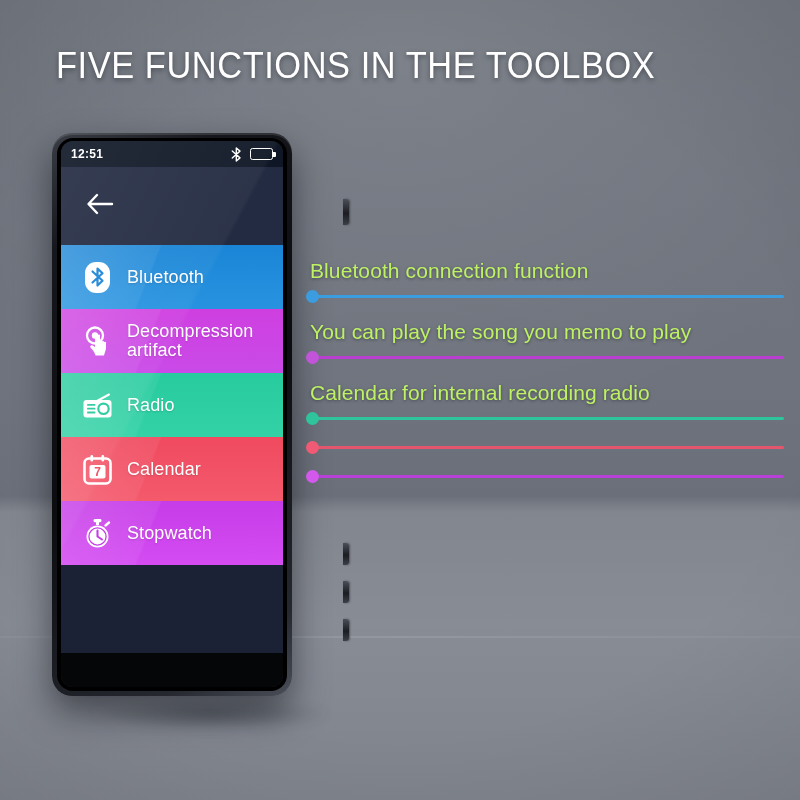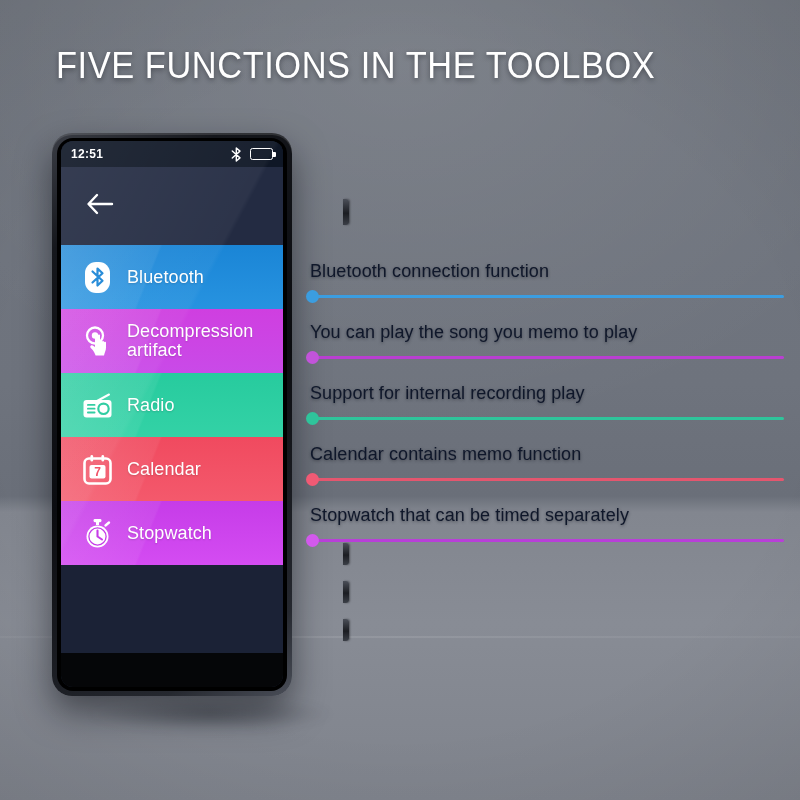--- a/index.html
+++ b/index.html
@@ -117,21 +117,21 @@
   .side-btn{
     position:absolute; left:291px; width:6px; border-radius:0 3px 3px 0;
     background:linear-gradient(180deg,#4b4f58,#1b1d22 55%,#3b3f47);
     box-shadow:1px 0 2px rgba(0,0,0,0.4);
   }
 
   
   #features{ position:absolute; left:306px; top:258px; width:478px; }
   .feature{ margin-bottom:17px; }
   .feature-text{
-    color:#0f172a; font-size:18px; line-height:26px; font-weight:400;
+    color:#bef264; font-size:21px; line-height:26px; font-weight:400;
     letter-spacing:0.1px; white-space:nowrap;
     text-shadow:0 1px 3px rgba(25,28,35,0.5);
     padding-left:4px;
   }
   .feature-rule{ position:relative; height:12px; margin-top:6px; }
   .rule-line{ position:absolute; left:6px; right:0; top:5px; height:2.6px; border-radius:2px; }
   .rule-dot{ position:absolute; left:0; top:0; width:13px; height:13px; border-radius:50%; }
 </style>
 </head>
 <body>
@@ -258,36 +258,34 @@
 
   <div class="feature">
     <div class="feature-text">You can play the song you memo to play</div>
     <div class="feature-rule">
       <span class="rule-line" style="background:#b93fd1;"></span>
       <span class="rule-dot" style="background:#c254da;"></span>
     </div>
   </div>
 
   <div class="feature">
-    <div class="feature-text">Support for internal recording play</div>
+    <div class="feature-text">Calendar for internal recording radio</div>
     <div class="feature-rule">
       <span class="rule-line" style="background:#2fc49b;"></span>
       <span class="rule-dot" style="background:#2fc49b;"></span>
     </div>
   </div>
 
   <div class="feature">
-    <div class="feature-text">Calendar contains memo function</div>
     <div class="feature-rule">
       <span class="rule-line" style="background:#e4566e;"></span>
       <span class="rule-dot" style="background:#f05a74;"></span>
     </div>
   </div>
 
   <div class="feature">
-    <div class="feature-text">Stopwatch that can be timed separately</div>
     <div class="feature-rule">
       <span class="rule-line" style="background:#b83fd8;"></span>
       <span class="rule-dot" style="background:#d259ec;"></span>
     </div>
   </div>
 
 </div>
 
 </body></html>

